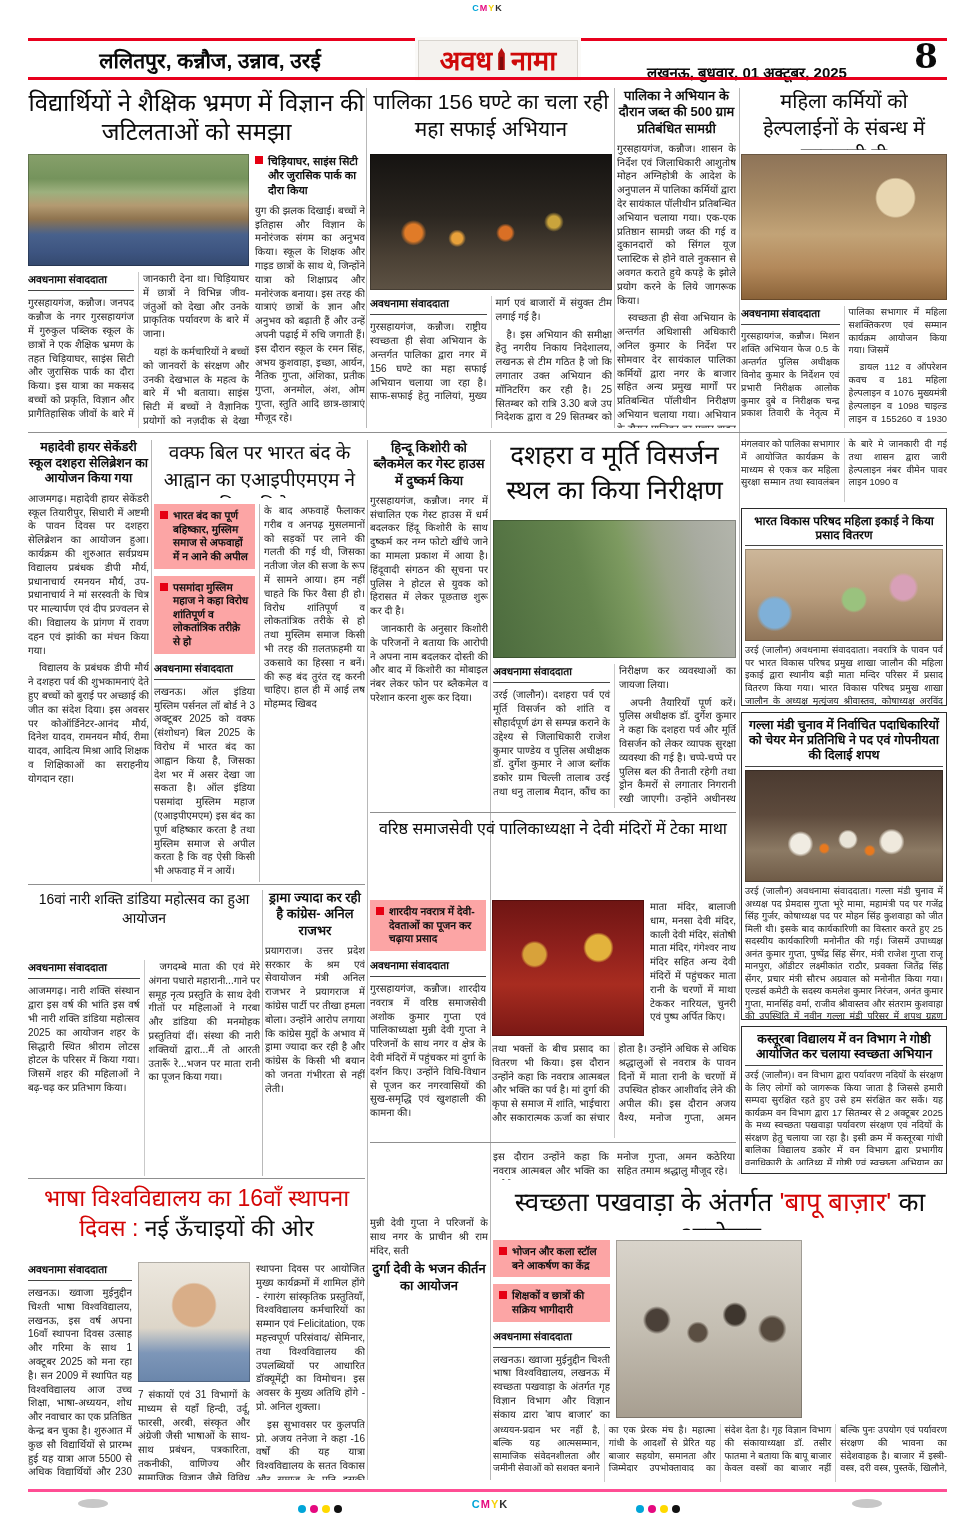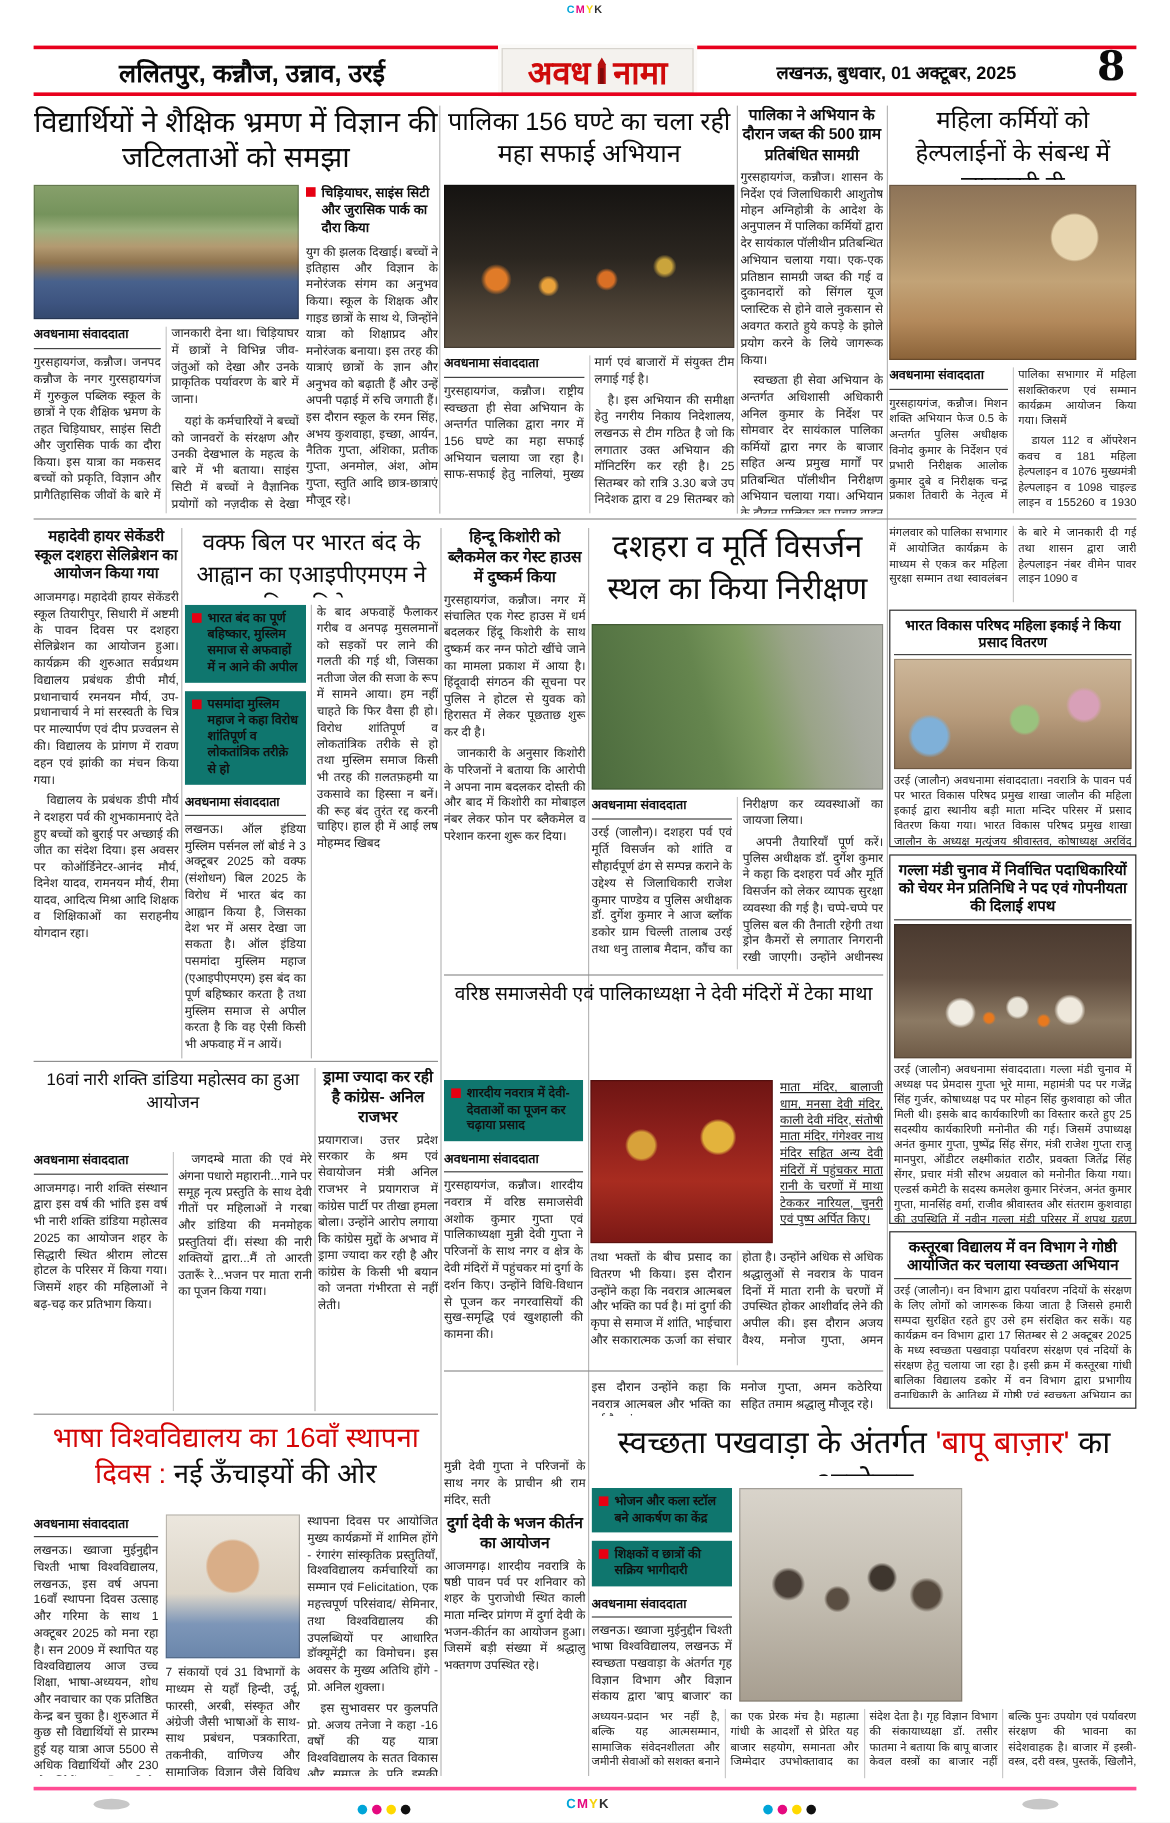--- a/index.html
+++ b/index.html
@@ -10,21 +10,21 @@
   .red{color:#d40505;}
   .subhead{font-weight:700;font-size:13px;line-height:1.25;text-align:center;color:#111;margin:0 0 5px;}
   .body-txt{font-size:10px;line-height:1.38;text-align:justify;overflow:hidden;color:#222;}
   .body-txt p{margin:0 0 4px;text-indent:11px;}
   .body-txt p.noind{text-indent:0;}
   .cols-2{column-count:2;column-gap:9px;column-rule:1px solid #c9c9c9;}
   .cols-4{column-count:4;column-gap:9px;column-rule:1px solid #c9c9c9;}
   .byline{font-weight:700;font-size:10.5px;border-bottom:1.3px solid #444;
           padding-bottom:4px;margin-bottom:5px;color:#111;break-inside:avoid;}
   .kicker{display:flex;gap:5px;font-weight:700;font-size:11px;line-height:1.3;margin-bottom:7px;color:#111;}
-  .cyan{background:#0f766e;padding:5px 6px;margin-bottom:7px;}
+  .cyan{background:#fca5a5;padding:5px 6px;margin-bottom:7px;}
   .sq{width:8px;height:8px;background:#e60012;flex:0 0 8px;margin-top:2px;}
   .photo{position:absolute;box-shadow:inset 0 0 0 1px rgba(0,0,0,.25);}
   .vrule{position:absolute;width:1px;background:#b8b8b8;}
   .hrule{position:absolute;height:1px;background:#8f8f8f;}
   .rule-red{position:absolute;height:3px;background:#e8001d;}
   .rule-pink{position:absolute;height:3px;background:#ff4d94;}
   .box{position:absolute;border:1.5px solid #2b2b2b;padding:3px;box-sizing:border-box;overflow:hidden;}
   .boxhead{font-weight:700;text-align:center;color:#0c0c0c;line-height:1.2;border-bottom:1px solid #444;
            padding:2px 0 3px;margin-bottom:3px;}
   .boxtxt{font-size:9.3px;line-height:1.35;text-align:justify;overflow:hidden;color:#222;}
@@ -63,21 +63,21 @@
   <div class="abs logo-box" style="left:418px;top:40px;width:158px;height:36px;">
     <span class="logo-word">अवध</span>
     <span style="display:inline-block;line-height:0;">
       <svg width="11" height="24" viewBox="0 0 10 20">
           <path d="M5 0 L8 5 L8 20 L2 20 L2 5 Z" fill="#b5100f"></path>
           <rect x="3.6" y="8" width="2.8" height="12" fill="#7e0a0a"></rect>
         </svg>
     </span>
     <span class="logo-word">नामा</span>
   </div>
-  <div class="abs mast-date" style="left:612px;top:50px;width:270px;">लखनऊ, बुधवार, 01 अक्टूबर, 2025</div>
+  <div class="abs mast-date" style="left:612px;top:62px;width:270px;">लखनऊ, बुधवार, 01 अक्टूबर, 2025</div>
   <div class="abs pagenum" style="left:905px;top:36px;width:42px;text-align:center;">8</div>
   <div class="rule-red" style="left:28px;top:77px;width:919px;"></div>
 
   <div class="abs hl" style="left:28px;top:88px;width:337px;height:62px;font-size:24px;line-height:1.22;">विद्यार्थियों ने शैक्षिक भ्रमण में विज्ञान की जटिलताओं को समझा</div>
   <div class="photo ph-dino" style="left:28px;top:154px;width:221px;height:112px;"></div>
   <div class="abs" style="left:255px;top:154px;width:110px;height:274px;overflow:hidden;">
     <div class="kicker">
       <span class="sq"></span>
       <span>चिड़ियाघर, साइंस सिटी और जुरासिक पार्क का दौरा किया</span>
     </div>
@@ -210,34 +210,31 @@
     <div class="cyan kicker">
       <span class="sq"></span>
       <span style="font-size:10.5px;">शारदीय नवरात्र में देवी-देवताओं का पूजन कर चढ़ाया प्रसाद</span>
     </div>
     <div class="byline">अवधनामा संवाददाता</div>
     <div class="body-txt">
         <p class="noind">गुरसहायगंज, कन्नौज। शारदीय नवरात्र में वरिष्ठ समाजसेवी अशोक कुमार गुप्ता एवं पालिकाध्यक्षा मुन्नी देवी गुप्ता ने परिजनों के साथ नगर व क्षेत्र के देवी मंदिरों में पहुंचकर मां दुर्गा के दर्शन किए। उन्होंने विधि-विधान से पूजन कर नगरवासियों की सुख-समृद्धि एवं खुशहाली की कामना की।</p>
       </div>
   </div>
   <div class="photo ph-temple" style="left:492px;top:900px;width:152px;height:136px;"></div>
-  <div class="abs body-txt" style="left:650px;top:900px;width:86px;height:136px;text-decoration:underline;">
+  <div class="abs body-txt" style="left:650px;top:900px;width:86px;height:136px;">
     <p class="noind">माता मंदिर, बालाजी धाम, मनसा देवी मंदिर, काली देवी मंदिर, संतोषी माता मंदिर, गंगेश्वर नाथ मंदिर सहित अन्य देवी मंदिरों में पहुंचकर माता रानी के चरणों में माथा टेककर नारियल, चुनरी एवं पुष्प अर्पित किए।</p>
   </div>
   <div class="abs body-txt cols-2" style="left:492px;top:1042px;width:244px;height:96px;">
     <p class="noind">तथा भक्तों के बीच प्रसाद का वितरण भी किया। इस दौरान उन्होंने कहा कि नवरात्र आत्मबल और भक्ति का पर्व है। मां दुर्गा की कृपा से समाज में शांति, भाईचारा और सकारात्मक ऊर्जा का संचार होता है। उन्होंने अधिक से अधिक श्रद्धालुओं से नवरात्र के पावन दिनों में माता रानी के चरणों में उपस्थित होकर आशीर्वाद लेने की अपील की। इस दौरान अजय वैश्य, मनोज गुप्ता, अमन कठेरिया सहित तमाम श्रद्धालु मौजूद रहे।</p>
   </div>
   <div class="hrule" style="left:370px;top:1142px;width:366px;"></div>
 
   <div class="abs" style="left:370px;top:1216px;width:118px;height:332px;overflow:hidden;">
     <div class="body-txt" style="margin-bottom:4px;">मुन्नी देवी गुप्ता ने परिजनों के साथ नगर के प्राचीन श्री राम मंदिर, सती</div>
     <div class="subhead">दुर्गा देवी के भजन कीर्तन का आयोजन</div>
-    <div class="body-txt">
-        <p class="noind">आजमगढ़। शारदीय नवरात्रि के षष्ठी पावन पर्व पर शनिवार को शहर के पुराजोधी स्थित काली माता मन्दिर प्रांगण में दुर्गा देवी के भजन-कीर्तन का आयोजन हुआ। जिसमें बड़ी संख्या में श्रद्धालु भक्तगण उपस्थित रहे।</p>
-      </div>
   </div>
 
   <div class="hrule" style="left:28px;top:1178px;width:337px;"></div>
 
   <div class="abs hl" style="left:28px;top:1184px;width:337px;height:72px;font-size:23px;line-height:1.3;">
     <span class="red">भाषा विश्वविद्यालय का 16वाँ स्थापना</span><br>
     <span class="red">दिवस :</span>
     <span>नई ऊँचाइयों की ओर</span>
   </div>
   <div class="abs" style="left:28px;top:1262px;width:104px;height:218px;overflow:hidden;">

